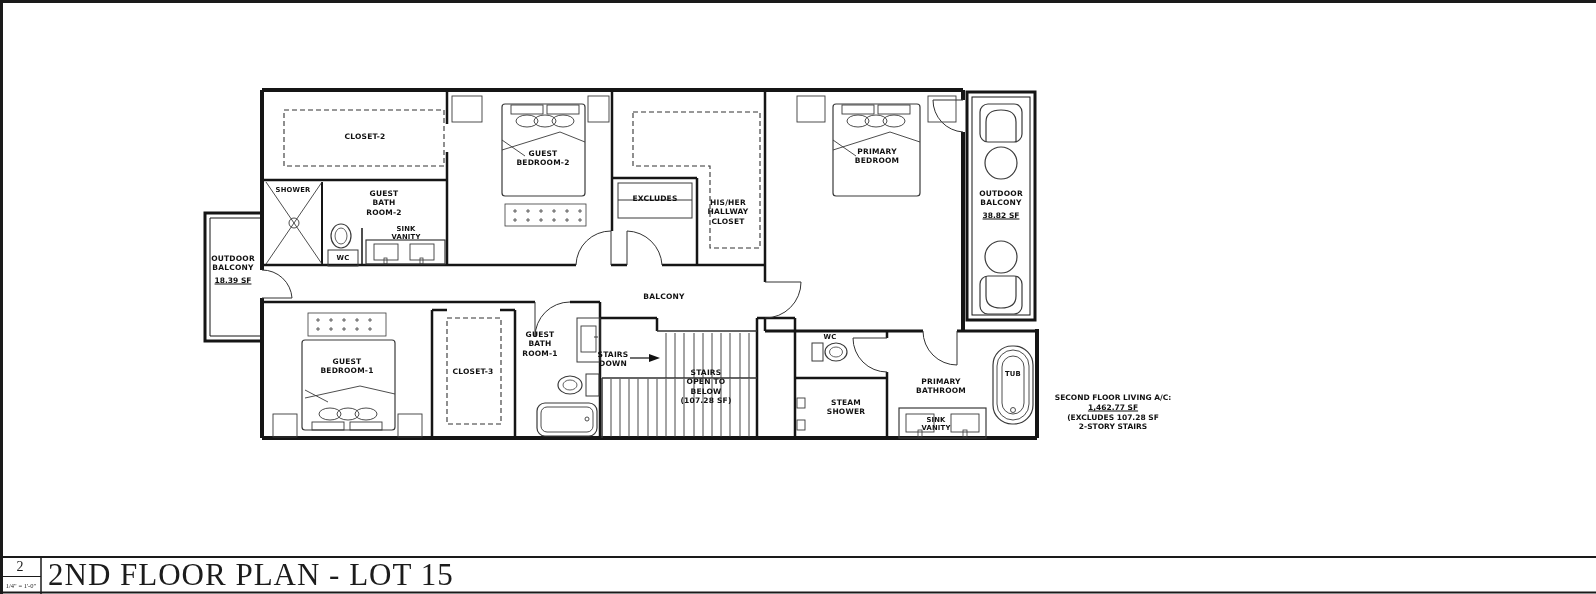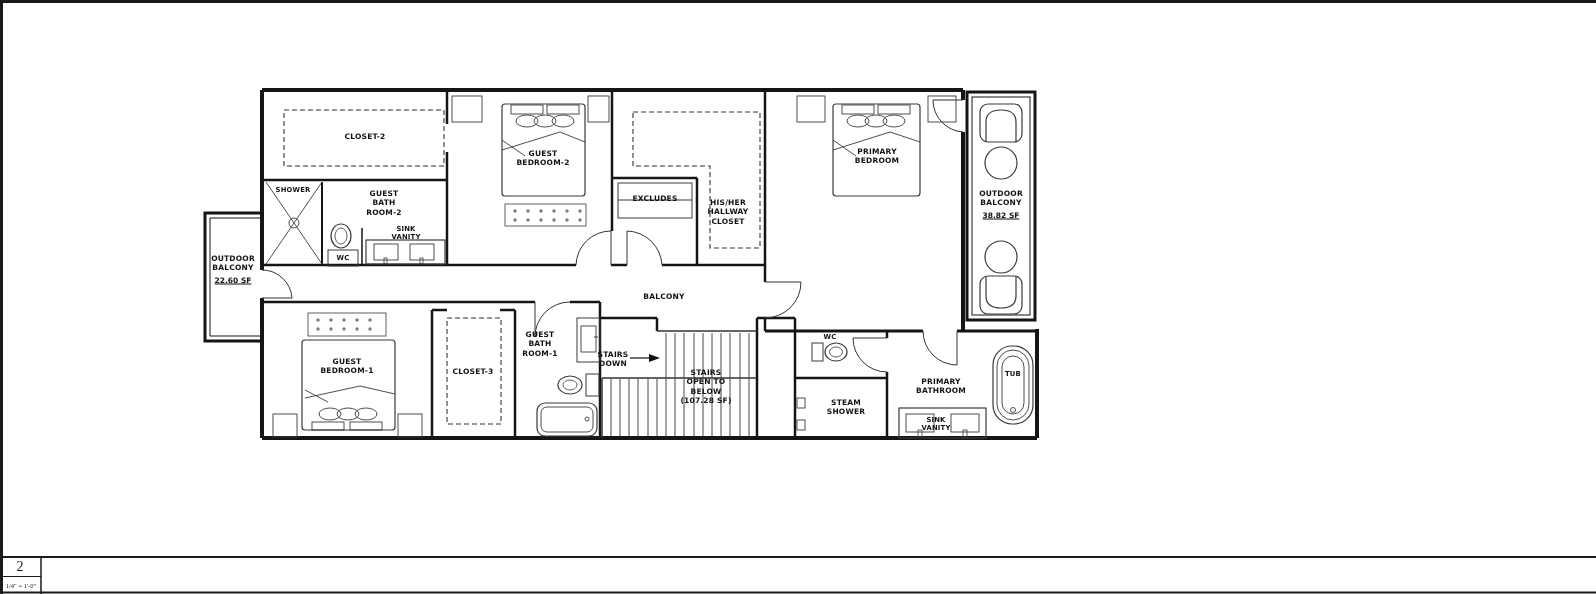--- a/index.html
+++ b/index.html
@@ -242,21 +242,21 @@
   <div class="lbl" style="left:728px;top:212px">HIS/HER
 HALLWAY
 CLOSET</div>
   <div class="lbl" style="left:877px;top:156px">PRIMARY
 BEDROOM</div>
   <div class="lbl" style="left:1001px;top:198px">OUTDOOR
 BALCONY</div>
   <div class="area" style="left:1001px;top:215px">38.82 SF</div>
   <div class="lbl" style="left:233px;top:263px">OUTDOOR
 BALCONY</div>
-  <div class="area" style="left:233px;top:280px">22.60 SF</div>
+  <div class="area" style="left:233px;top:280px">18.39 SF</div>
   <div class="lbl" style="left:664px;top:297px">BALCONY</div>
   <div class="lbl" style="left:347px;top:366px">GUEST
 BEDROOM-1</div>
   <div class="lbl" style="left:473px;top:372px">CLOSET-3</div>
   <div class="lbl" style="left:540px;top:344px">GUEST
 BATH
 ROOM-1</div>
   <div class="lbl" style="left:613px;top:359px">STAIRS
 DOWN</div>
   <div class="lbl" style="left:706px;top:387px">STAIRS
@@ -265,17 +265,24 @@
 (107.28 SF)</div>
   <div class="lbl small" style="left:830px;top:337px">WC</div>
   <div class="lbl" style="left:846px;top:407px">STEAM
 SHOWER</div>
   <div class="lbl" style="left:941px;top:386px">PRIMARY
 BATHROOM</div>
   <div class="lbl small" style="left:936px;top:424px">SINK
 VANITY</div>
   <div class="lbl small" style="left:1013px;top:374px">TUB</div>
 
+  <div id="note" style="left:1113px;top:412px">
+    <div>SECOND FLOOR LIVING A/C:</div>
+    <div class="underline">1,462.77 SF</div>
+    <div>(EXCLUDES 107.28 SF</div>
+    <div>2-STORY STAIRS</div>
+  </div>
 
   <div id="sheet-num">2</div>
   <div id="sheet-scale">1/4" = 1'-0"</div>
+  <div id="plan-title">2ND FLOOR PLAN - LOT 15</div>
 
 </div>
 
 </body></html>

